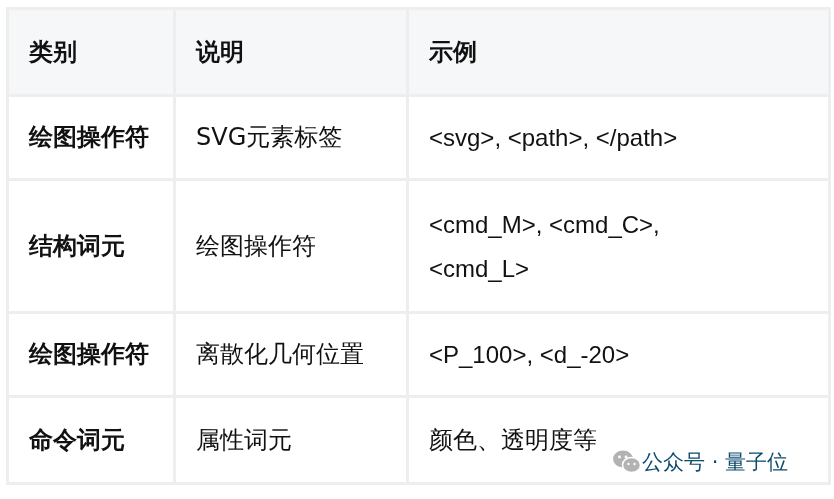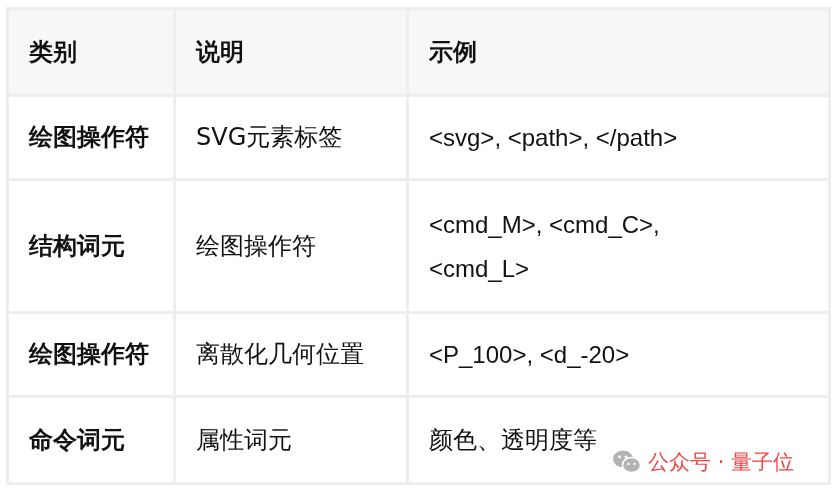--- a/index.html
+++ b/index.html
@@ -8,22 +8,22 @@
   .tbl { position: absolute; left: 6px; top: 7px; width: 822px; border-collapse: collapse; table-layout: fixed; }
   .tbl td, .tbl th { border: 3px solid #eeeeef; padding: 0 0 0 20px; text-align: left; vertical-align: middle; font-size: 24px; line-height: 35px; }
   .tbl th { background: #f6f7f9; font-weight: bold; height: 84px; }
   .tbl td.cat { font-weight: bold; }
   .tbl td { background: #ffffff; font-weight: normal; }
   .r1 td { height: 81px; }
   .r2 td { height: 130px; }
   .r3 td { height: 81px; }
   .r4 td { height: 84px; }
   .ex { font-family: Liberation Sans, sans-serif; font-size: 23px; }
-  .wm { position: absolute; left: 612px; top: 448px; display: flex; align-items: center; gap: 6px;
-        color: #ef4444; font-size: 21px; }
+  .wm { position: absolute; left: 612px; top: 448px; display: flex; align-items: center; 
+        color: #0c4a6e; font-size: 21px; }
   .wm svg { display: block; }
 </style>
 </head>
 <body>
 
 <table class="tbl">
   <colgroup>
     <col style="width:167px">
     <col style="width:233px">
     <col style="width:422px">

